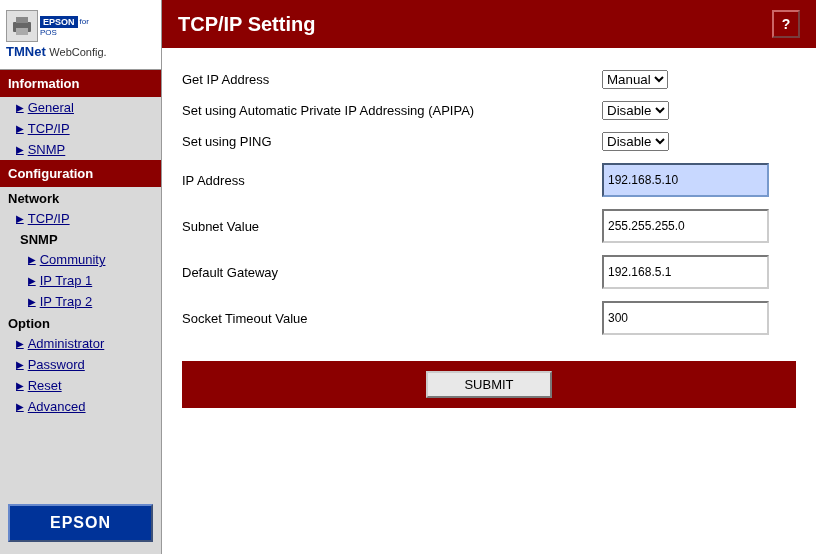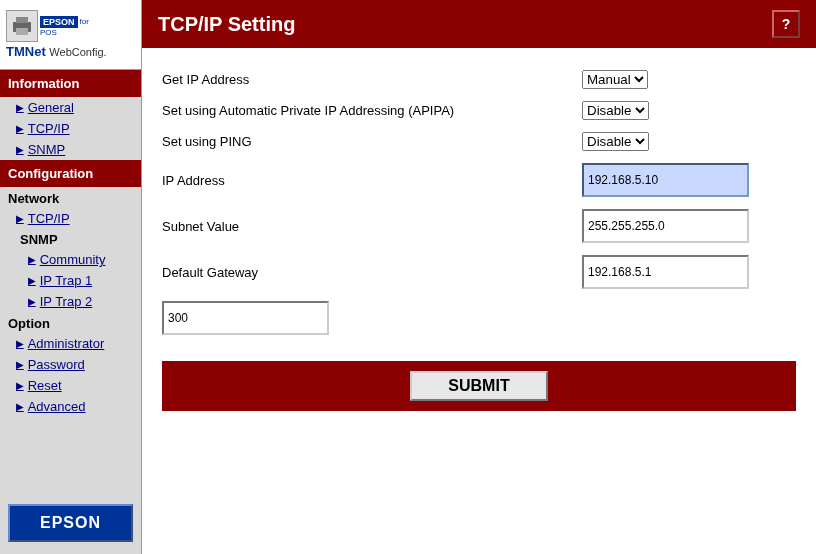--- a/index.html
+++ b/index.html
@@ -1,21 +1,21 @@
 <!DOCTYPE html>
 <html><head>
   <meta charset="utf-8">
   <style>
     * { box-sizing: border-box; margin: 0; padding: 0; }
     body { font-family: Arial, sans-serif; font-size: 13px; background: #c0c0c0; width: 816px; height: 554px; overflow: hidden; display: flex; flex-direction: column; }
 
     .main-layout { display: flex; flex: 1; overflow: hidden; }
 
     
-    .sidebar { width: 142px; background: #d9d9d9; border-right: 1px solid #999; display: flex; flex-direction: column; overflow-y: auto; }
+    .sidebar { width: 162px; background: #d9d9d9; border-right: 1px solid #999; display: flex; flex-direction: column; overflow-y: auto; }
 
     .logo-area { background: #ffffff; border-bottom: 1px solid #999; padding: 6px; display: flex; align-items: center; gap: 4px; min-height: 70px; }
     .epson-badge { background: #003399; color: white; font-size: 9px; font-weight: bold; padding: 1px 3px; }
     .epson-sub { font-size: 8px; color: #003399; }
     .tmnet-logo { font-size: 13px; font-weight: bold; color: #003399; }
 
     .section-header { background: #8b0000; color: white; font-weight: bold; font-size: 13px; padding: 6px 8px; }
 
     .nav-item { padding: 3px 8px 3px 16px; cursor: pointer; display: flex; align-items: center; gap: 4px; color: #000080; text-decoration: underline; font-size: 13px; }
     .nav-arrow { color: #000080; font-size: 10px; }
@@ -38,21 +38,21 @@
     .form-area { padding: 16px 20px; }
 
     .form-row { display: flex; align-items: center; padding: 6px 0; border-bottom: none; }
     .form-label { width: 420px; font-size: 13px; color: #000000; }
     .form-control { display: flex; align-items: center; }
 
     .text-input { border: 2px inset #cccccc; height: 34px; font-size: 12px; padding: 2px 4px; min-width: 100px; }
     .text-input.highlighted { background: #c8d8ff; border: 2px inset #7799cc; }
 
     .submit-bar { background: #8b0000; padding: 10px; text-align: center; margin-top: 20px; }
-    .submit-btn { background: #e8e8e8; border: 2px outset #cccccc; padding: 4px 36px; font-size: 16px; cursor: pointer; font-weight: bold; }
+    .submit-btn { background: #e8e8e8; border: 2px outset #cccccc; padding: 4px 36px; font-size: 13px; cursor: pointer; font-weight: normal; }
 
     .sidebar-spacer { flex: 1; }
   </style>
 </head>
 <body>
 
 <div class="main-layout">
 
   <div class="sidebar">
 
@@ -200,20 +200,21 @@
       </div>
 
       <div class="form-row">
         <div class="form-label">Default Gateway</div>
         <div class="form-control">
           <input type="text" class="text-input" value="192.168.5.1" style="">
         </div>
       </div>
 
       <div class="form-row">
+        <div class="form-label">Socket Timeout Value</div>
         <div class="form-control">
           <input type="text" class="text-input" style="min-width: 50px;" value="300">
         </div>
       </div>
 
       <div class="submit-bar">
         <button class="submit-btn">SUBMIT</button>
       </div>
 
     </div>

